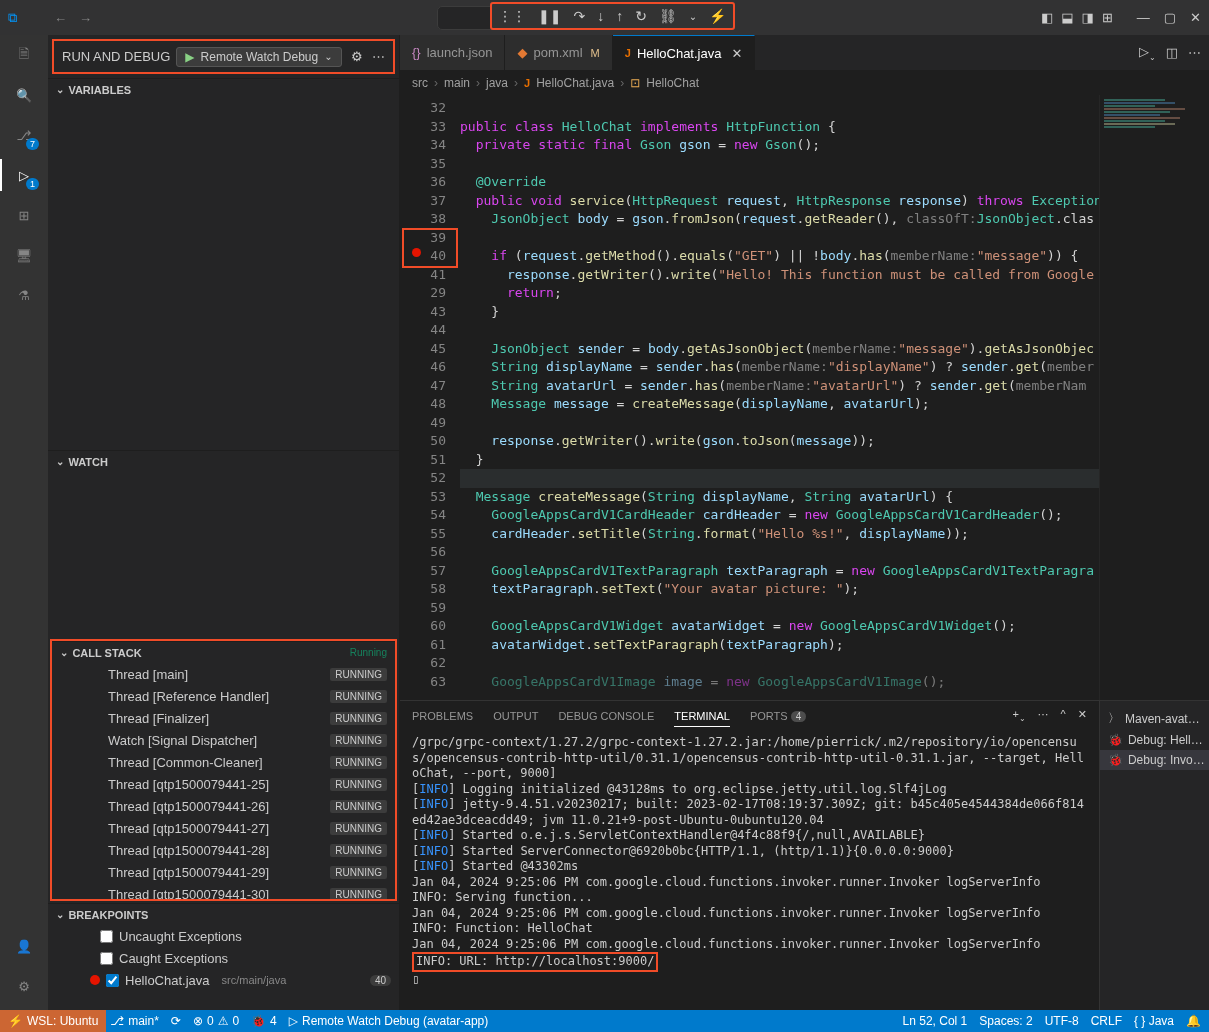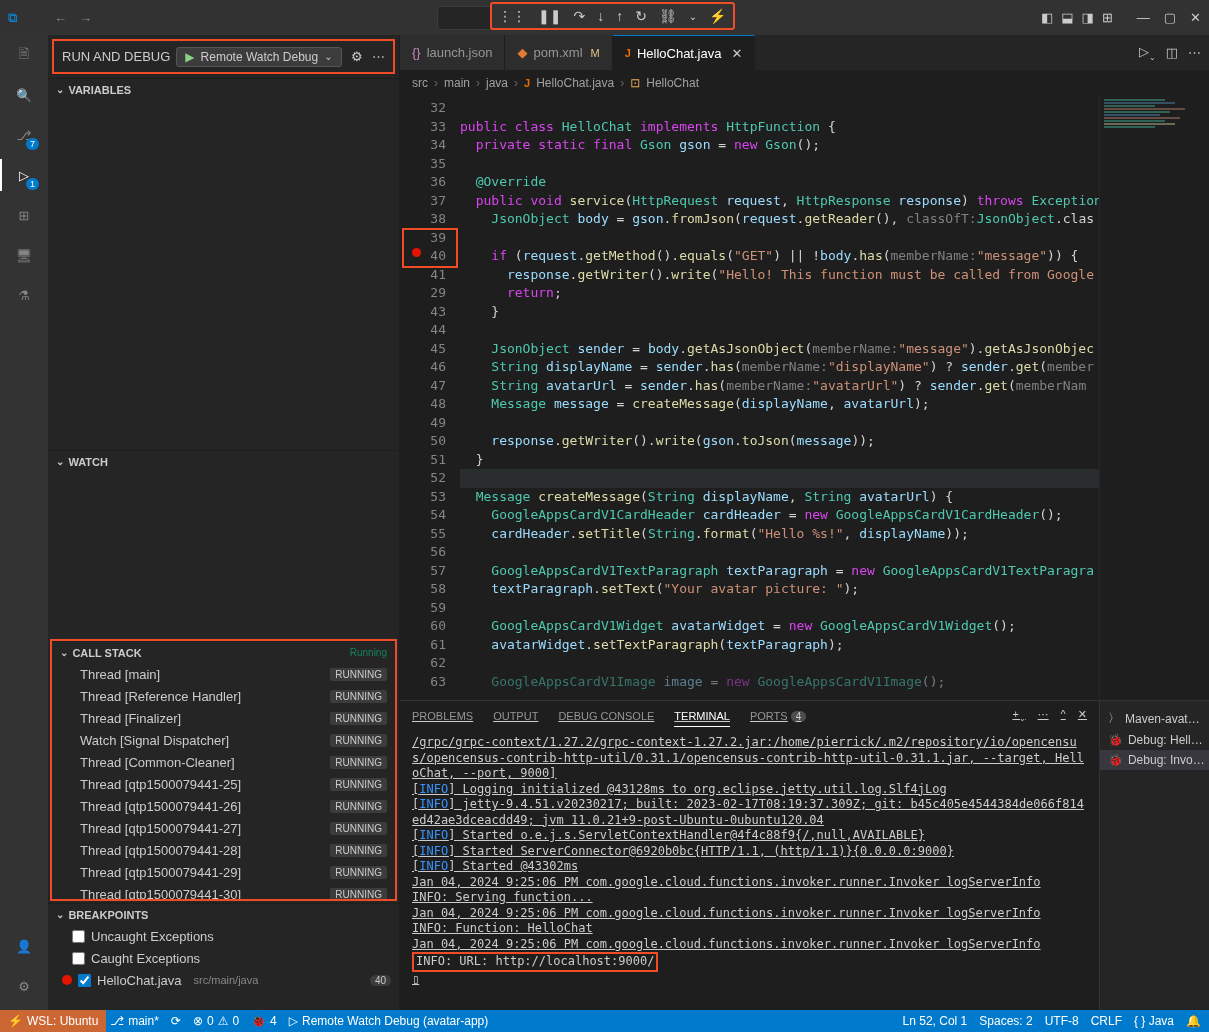--- a/index.html
+++ b/index.html
@@ -25,21 +25,21 @@
 
 .sidebar { width:352px; background:#252526; display:flex; flex-direction:column; border-right:1px solid #1e1e1e; }
 .sb-header { height:35px; display:flex; align-items:center; padding:0 8px; gap:6px; border:2px solid #f14c28; margin:4px; }
 .sb-title { font-size:13px; color:#ccc; }
 .debug-config { background:#3c3c3c; border:1px solid #555; padding:2px 8px; display:flex; align-items:center; gap:6px; color:#ccc; font-size:12px; border-radius:3px; }
 .play-icon { color:#89d185; }
 .sb-header .more { margin-left:auto; color:#ccc; }
 
 .section-hdr { height:22px; display:flex; align-items:center; padding:0 8px; font-size:11px; font-weight:bold; color:#ccc; background:#252526; border-top:1px solid #1e1e1e; cursor:pointer; }
 .section-hdr .chev { margin-right:4px; font-size:10px; }
-.section-body { flex:0 0 auto; }
+.section-body { flex:0 0 auto;padding-left:28px; }
 .variables-body { height:350px; }
 .watch-body { height:165px; }
 .callstack-wrap { border:2px solid #f14c28; margin:2px; }
 .callstack-body { max-height:236px; overflow:auto; }
 .cs-status { margin-left:auto; font-weight:normal; color:#16825d; font-size:10px; }
 .cs-row { display:flex; align-items:center; padding:2px 8px 2px 28px; height:22px; }
 .cs-row .tag { margin-left:auto; background:#3c3c3c; color:#ccc; font-size:10px; padding:1px 5px; border-radius:2px; }
 .bp-row { display:flex; align-items:center; padding:2px 8px 2px 24px; height:22px; gap:6px; }
 .bp-row input[type=checkbox] { accent-color:#007acc; }
 .bp-dot { width:10px; height:10px; border-radius:50%; background:#e51400; }
@@ -67,21 +67,21 @@
 .line-hl { background:#2a2d2e; display:inline-block; width:100%; }
 
 .minimap { width:110px; background:#1e1e1e; border-left:1px solid #333; flex-shrink:0; padding:4px; opacity:.4; }
 .mm-line { height:2px; margin-bottom:1px; }
 
 .debug-toolbar { position:absolute; top:2px; left:490px; height:28px; background:#333333; border:2px solid #f14c28; display:flex; align-items:center; padding:0 6px; gap:12px; border-radius:3px; z-index:10; }
 .debug-toolbar span { color:#ccc; cursor:pointer; font-size:14px; }
 .dt-pause{color:#75beff;} .dt-step{color:#75beff;} .dt-restart{color:#89d185;} .dt-stop{color:#f48771;} .dt-hot{color:#f0c674;}
 
 .panel { height:310px; background:#1e1e1e; border-top:1px solid #333; display:flex; }
-.panel-main { flex:1; display:flex; flex-direction:column; min-width:0;text-decoration:underline; }
+.panel-main { flex:1; display:flex; flex-direction:column; min-width:0; }
 .panel-tabs { height:30px; display:flex; align-items:center; padding:0 12px; gap:20px; font-size:11px; color:#969696; }
 .panel-tabs .pt { cursor:pointer; padding:4px 0; }
 .panel-tabs .pt.active { color:#fff; border-bottom:1px solid #fff; }
 .pt-badge { background:#4d4d4d; color:#ccc; border-radius:8px; padding:0 5px; font-size:10px; margin-left:3px; }
 .panel-tabs .pright { margin-left:auto; display:flex; gap:12px; color:#ccc; }
 .terminal { flex:1; padding:4px 12px; font-family:Consolas,monospace; font-size:12px; line-height:15.5px; color:#ccc; overflow:hidden; white-space:pre-wrap; word-break:break-all; }
 .terminal .info{color:#3794ff;}
 .url-box { border:2px solid #f14c28; display:inline-block; padding:0 2px; }
 .panel-side { width:110px; background:#252526; border-left:1px solid #333; padding:6px 0; font-size:12px; }
 .ps-item { padding:3px 8px; display:flex; align-items:center; gap:5px; white-space:nowrap; overflow:hidden; cursor:pointer; }

